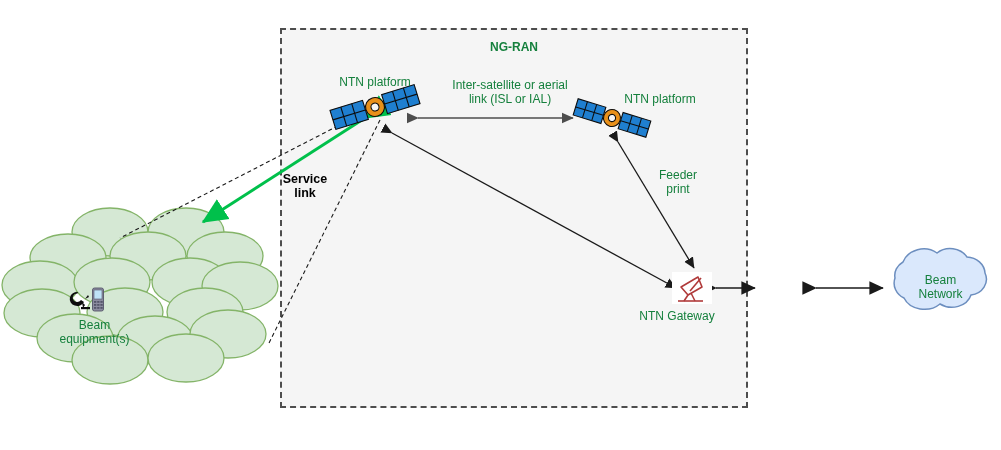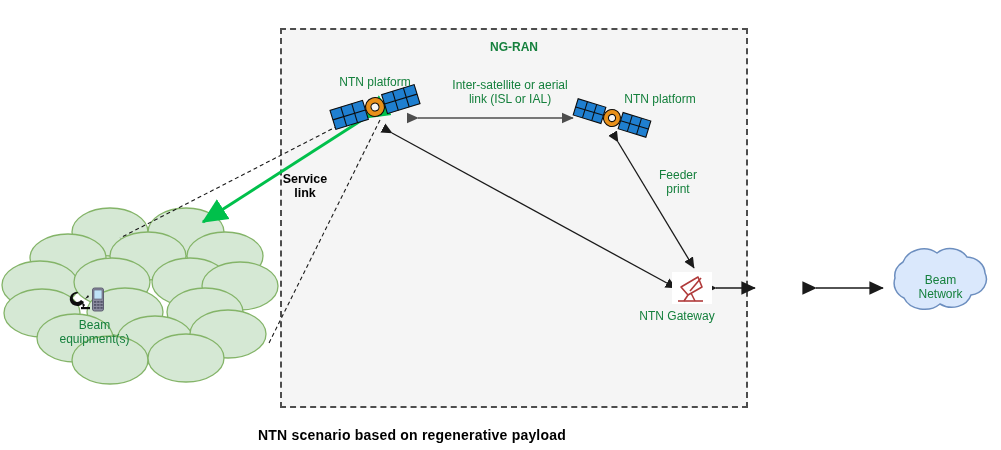--- a/index.html
+++ b/index.html
@@ -180,15 +180,14 @@
 
 
   <div class="lbl" style="left:898px;top:273px;width:85px;">Beam
 Network</div>
 
   <div class="lbl" style="left:42px;top:318px;width:105px;">Beam
 equipment(s)</div>
 
 
 
-  <div class="caption" style="left:258px;top:427px;">NTN scenario based on regenerative payload</div>
 
 </div>
 
 </body></html>

